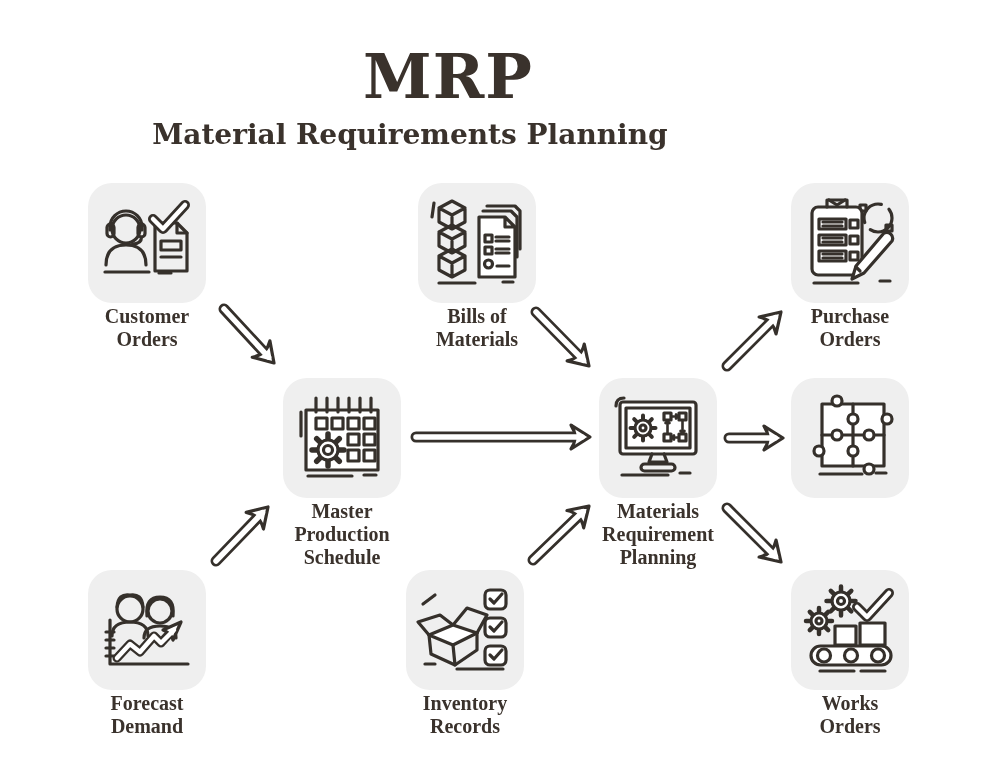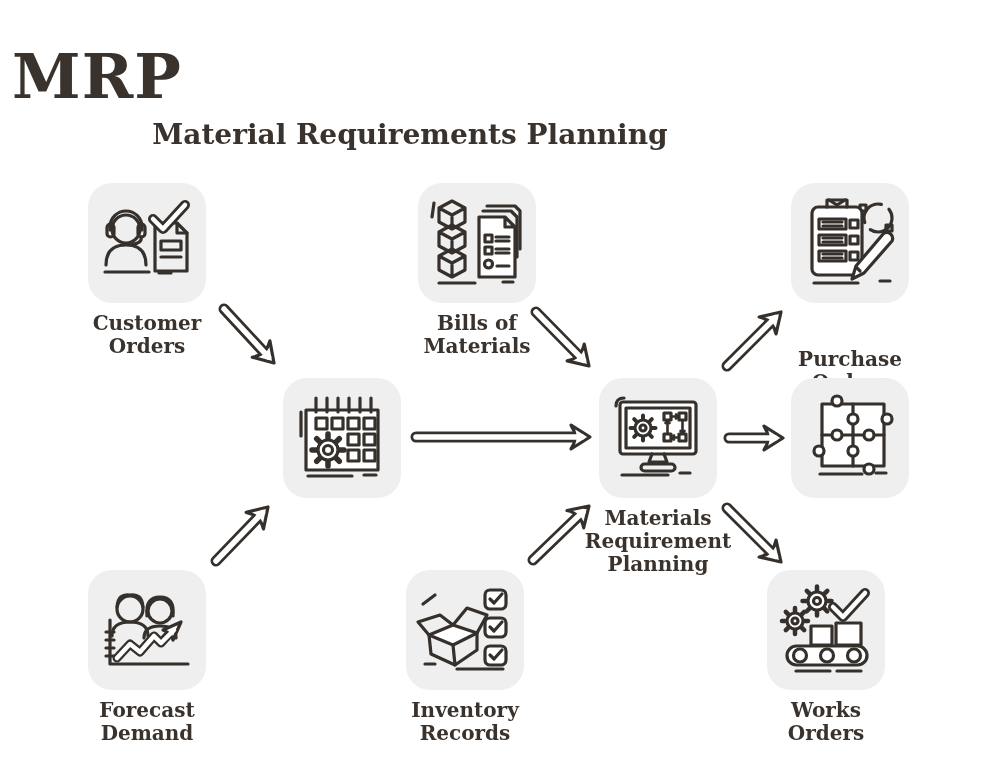--- a/index.html
+++ b/index.html
@@ -4,30 +4,30 @@
 <style>
   :root{
     --line:#35302b;
     --text:#3a322c;
     --box-bg:#efefef;
     --page-bg:#ffffff;
   }
   html,body{margin:0;padding:0;background:var(--page-bg);}
   .stage{position:relative;width:1000px;height:781px;background:var(--page-bg);
          font-family:"DejaVu Serif","Liberation Serif",serif;overflow:hidden;}
-  .title{position:absolute;left:12px;top:40px;width:888px;
+  .title{position:absolute;left:4px;top:40px;width:888px;text-align:center;
          font-size:62px;font-weight:bold;color:var(--text);letter-spacing:1px;}
   .subtitle{position:absolute;left:0;top:118px;width:820px;text-align:center;
          font-size:28px;font-weight:bold;color:var(--text);}
   .node{position:absolute;width:180px;display:flex;flex-direction:column;align-items:center;}
   .iconbox{width:118px;height:120px;background:var(--box-bg);border-radius:24px;
          display:flex;align-items:center;justify-content:center;}
   .iconbox svg{width:100px;height:102px;color:var(--line);}
-  .node-label{margin-top:9px;text-align:center;white-space:pre-line;
-         font-size:20px;font-weight:bold;line-height:23px;color:var(--text);}
+  .node-label{margin-top:2px;text-align:center;white-space:pre-line;
+         font-size:20px;font-weight:bold;line-height:23px;color:var(--text);font-family:Liberation Serif, serif;}
   #arrows{position:absolute;left:0;top:0;pointer-events:none;}
 </style>
 </head>
 <body>
 
 <div class="stage">
 
   <div class="title">MRP</div>
   <div class="subtitle">Material Requirements Planning</div>
 
@@ -118,21 +118,21 @@
             <path d="M70 73 H82"></path>
           <path d="M12 90 H48"></path>
             <path d="M76 89 H86"></path>
         </g>
       </svg>
     </div>
     <div class="node-label">Bills of
 Materials</div>
   </div>
 
-  <div class="node" style="left:760px;top:183px;gap:36px;">
+  <div class="node" style="left:760px;top:183px;">
     <div class="iconbox">
       <svg viewBox="0 0 100 100">
         <g fill="none" stroke="currentColor" stroke-width="3.2" stroke-linecap="round" stroke-linejoin="round">
           <circle cx="78" cy="25" r="14" stroke-dasharray="30 9"></circle>
           <rect x="60" y="12" width="6" height="6"></rect>
             <rect x="86" y="32" width="6" height="6"></rect>
           <rect x="12" y="14" width="50" height="68" rx="6" fill="#fff"></rect>
           <path d="M27 14 V7 H47 V14"></path>
             <path d="M29 7 L37 12 L45 7"></path>
           <rect x="19" y="26" width="27" height="10"></rect>
@@ -171,20 +171,23 @@
           <rect x="56" y="62" width="11" height="11"></rect>
             <rect x="72" y="62" width="11" height="11"></rect>
           <path stroke-width="5.5" d="M46 62 H52 M43.1 69.1 L47.3 73.3 M36 72 V78 M28.9 69.1 L24.7 73.3 M26 62 H20 M28.9 54.9 L24.7 50.7 M36 52 V46 M43.1 54.9 L47.3 50.7"></path>
           <circle cx="36" cy="62" r="10" fill="#fff"></circle>
           <circle cx="36" cy="62" r="4.5"></circle>
           <path d="M16 88 H60"></path>
             <path d="M72 87 H84"></path>
         </g>
       </svg>
     </div>
+    <div class="node-label">Master
+Production
+Schedule</div>
   </div>
 
   <div class="node" style="left:568px;top:378px;">
     <div class="iconbox">
       <svg viewBox="0 0 100 100">
         <g fill="none" stroke="currentColor" stroke-width="3.2" stroke-linecap="round" stroke-linejoin="round">
           <path d="M8 18 Q8 10 16 10"></path>
           <rect x="12" y="14" width="76" height="52" rx="3" fill="#fff"></rect>
           <rect x="18" y="20" width="64" height="40"></rect>
           <path d="M44 66 L41 74 H59 L56 66"></path>
@@ -273,21 +276,21 @@
             <path d="M75 75 l4 4 l8 -9"></path>
           <path d="M10 84 H20"></path>
             <path d="M42 89 H88"></path>
         </g>
       </svg>
     </div>
     <div class="node-label">Inventory
 Records</div>
   </div>
 
-  <div class="node" style="left:736px;top:570px;">
+  <div class="node" style="left:760px;top:570px;">
     <div class="iconbox">
       <svg viewBox="0 0 100 100">
         <g fill="none" stroke="currentColor" stroke-width="3.2" stroke-linecap="round" stroke-linejoin="round">
           <path stroke-width="4.5" d="M27 41 H32 M24.7 46.7 L28.2 50.2 M19 49 V54 M13.3 46.7 L9.8 50.2 M11 41 H6 M13.3 35.3 L9.8 31.8 M19 33 V28 M24.7 35.3 L28.2 31.8"></path>
           <circle cx="19" cy="41" r="8" fill="#fff"></circle>
             <circle cx="19" cy="41" r="3"></circle>
           <path stroke-width="4.5" d="M50 21 H55.5 M47.4 27.4 L51.3 31.3 M41 30 V35.5 M34.6 27.4 L30.8 31.3 M32 21 H26.5 M34.6 14.6 L30.8 10.8 M41 12 V6.5 M47.4 14.6 L51.3 10.8"></path>
           <circle cx="41" cy="21" r="9" fill="#fff"></circle>
             <circle cx="41" cy="21" r="3.5"></circle>
           <rect x="35" y="46" width="21" height="19" fill="#fff"></rect>

